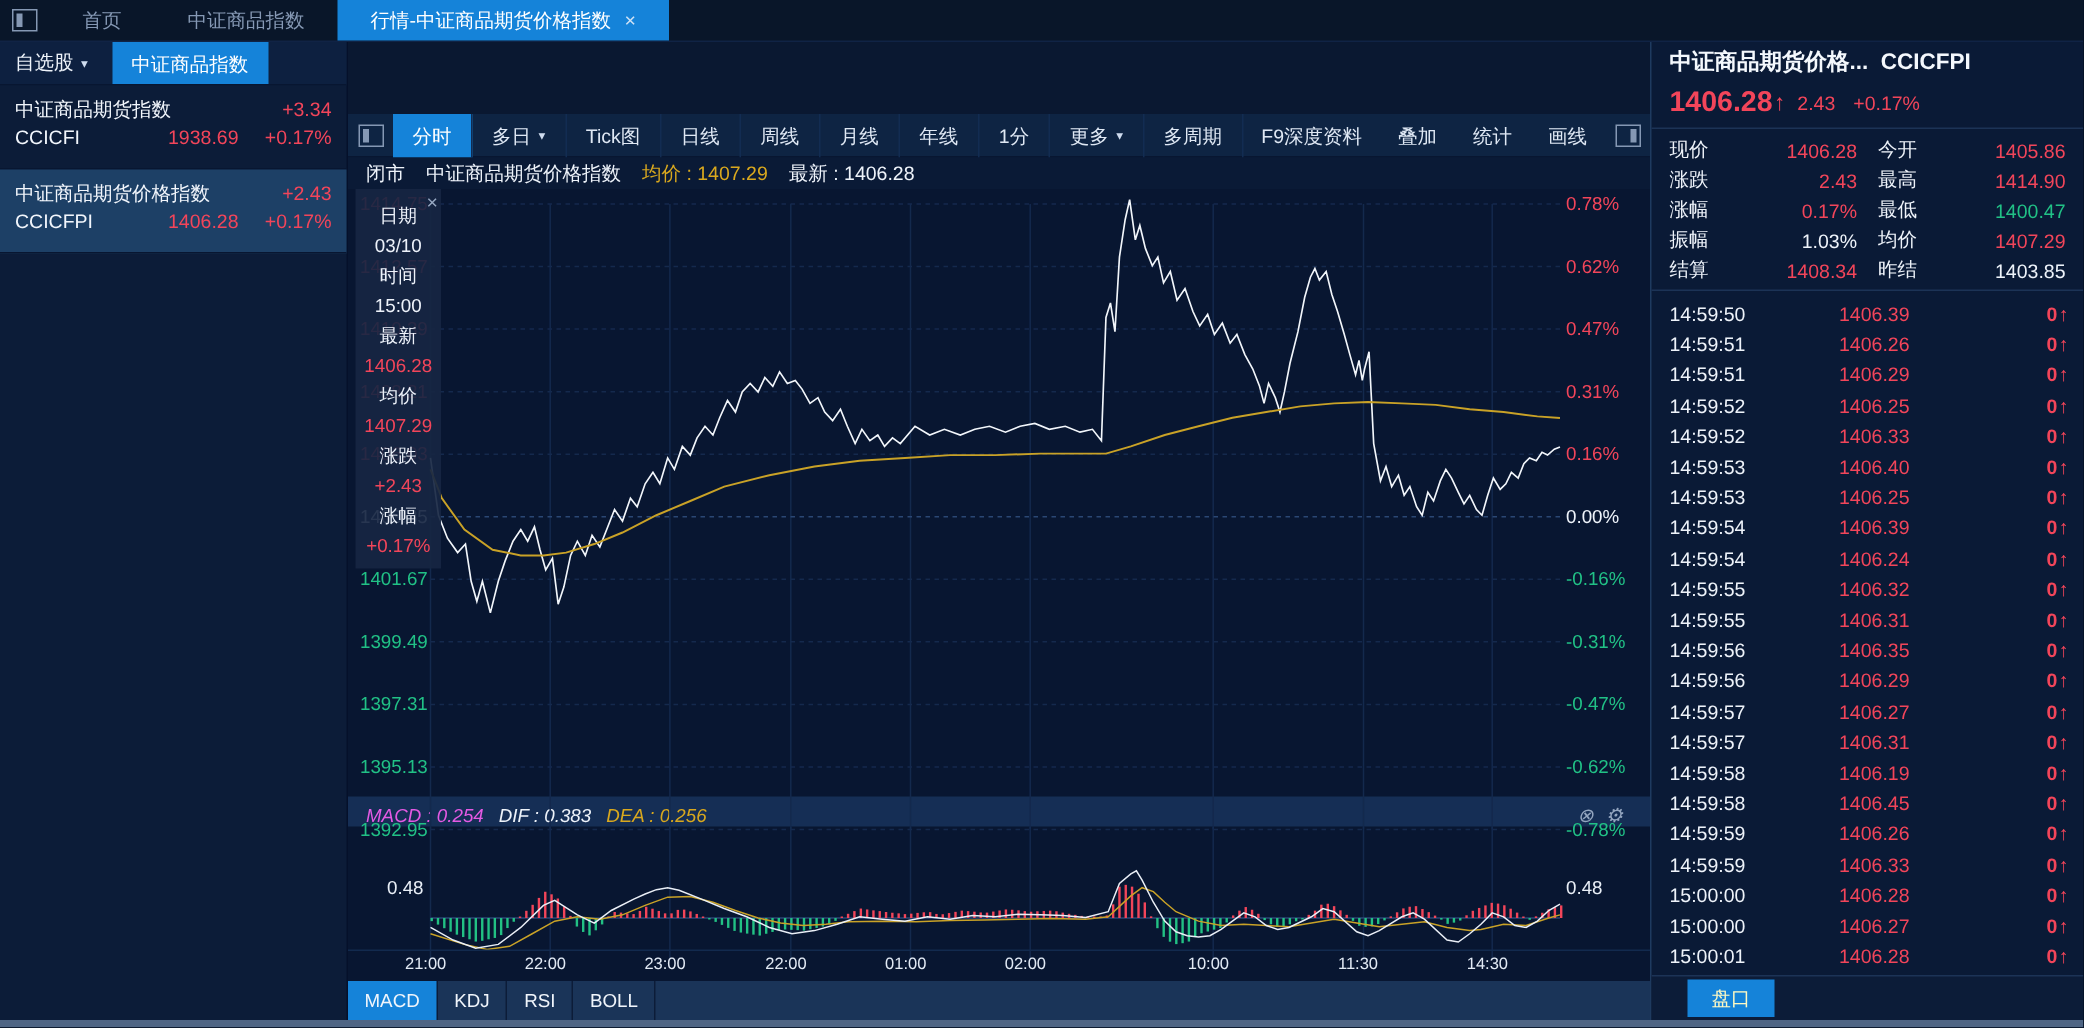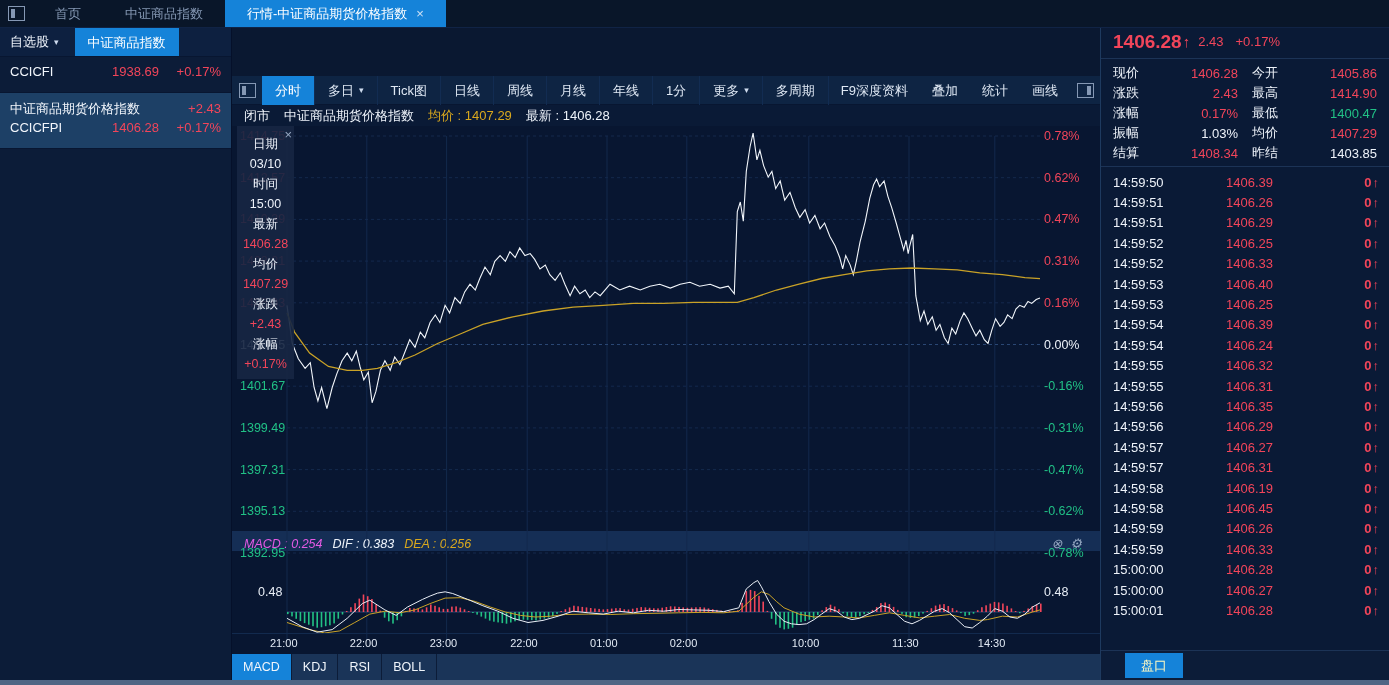--- a/index.html
+++ b/index.html
@@ -112,20 +112,24 @@
 
     <div class="sidebar">
       <div class="sb-head">
         <div class="sb-drop">
           <span>自选股</span>
           <span class="caret">▾</span>
         </div>
         <div class="sb-groupbtn">中证商品指数</div>
       </div>
       <div class="inst">
+          <div class="l1">
+            <span class="nm">中证商品期货指数</span>
+            <span class="chg red">+3.34</span>
+          </div>
           <div class="l2">
             <span class="cd">CCICFI</span>
             <span class="lastv red">1938.69</span>
             <span class="pct red">+0.17%</span>
           </div>
         </div>
         <div class="inst selected">
           <div class="l1">
             <span class="nm">中证商品期货价格指数</span>
             <span class="chg red">+2.43</span>
@@ -480,20 +484,24 @@
 
       <div class="indtabs">
         <div class="itab active">MACD</div>
           <div class="itab">KDJ</div>
           <div class="itab">RSI</div>
           <div class="itab">BOLL</div>
       </div>
     </div>
 
     <div class="rightpanel">
+      <div class="rp-title">
+        <span>中证商品期货价格...</span>&nbsp;
+        <span>CCICFPI</span>
+      </div>
       <div class="rp-price">
         <span class="big red">1406.28</span>
         <span class="arrow red">↑</span>
         <span class="chg red">2.43</span>
         <span class="chg red">+0.17%</span>
       </div>
       <div class="rp-sep"></div>
       <div class="rp-stats">
         <div class="stat">
             <span class="sl">现价</span>

